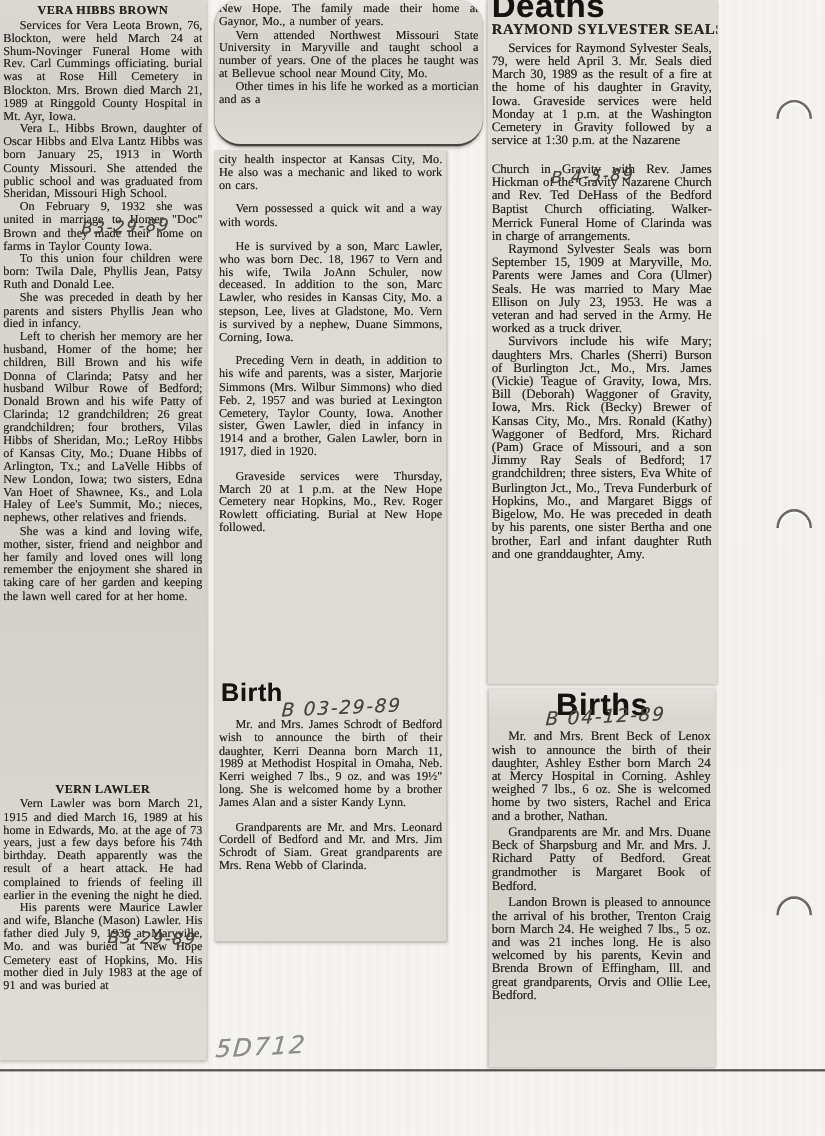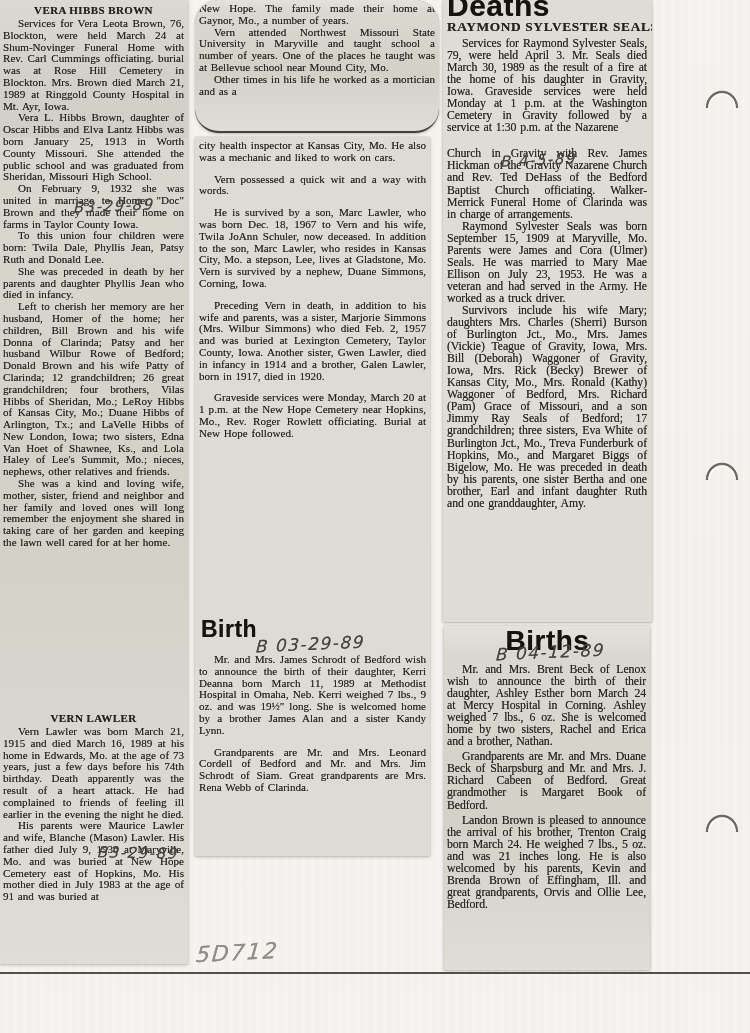--- a/index.html
+++ b/index.html
@@ -17,21 +17,21 @@
   .clip{
     position:absolute;
     background:#dbd8d1;
     background-image:linear-gradient(180deg, rgba(255,255,255,.25) 0%, rgba(255,255,255,0) 8%, rgba(90,85,70,.06) 55%, rgba(255,255,255,.12) 100%);
     box-shadow:0 1px 3px rgba(60,55,45,.30), 0 0 1px rgba(90,85,70,.35);
     overflow:hidden;
   }
   .clip-col1{left:0;top:0;width:188px;height:964px;}
   .clip-col1::before{content:"";position:absolute;left:0;top:0;right:0;height:138px;background:rgba(70,65,55,.05);}
   .clip-col2a{left:195px;top:0;width:244px;height:131px;border-bottom:2px solid #44423c;border-radius:24px;}
-  .clip-col2b{left:195px;top:137px;width:211px;height:719px;background:#dedbd4;padding-left:24px;}
+  .clip-col2b{left:195px;top:137px;width:211px;height:719px;background:#dedbd4;}
   .clip-col3a{left:443px;top:0;width:209px;height:622px;background:#dfdcd5;}
   .clip-col3b{left:444px;top:626px;width:206px;height:344px;}
 
   .body-text{font-size:11.1px;line-height:11.8px;text-align:justify;
     text-shadow:0 0 .4px rgba(20,18,14,.55);word-spacing:1px;}
   .body-text p{margin:0;text-indent:15px;}
   .c3 .body-text, .body-text.c3{font-size:11.8px;line-height:12.05px;letter-spacing:-.1px;}
   .spaced p{margin:0 0 10px 0;}
   .tight p{margin:0 0 3px 0;}
   .noindent-first p:first-child{text-indent:0;}
@@ -77,21 +77,21 @@
 <div class="page">
 
   <div class="clip clip-col1">
     <div class="obit-block" style="top:2px;height:706px;">
       <div class="obit-title">VERA HIBBS BROWN</div>
       <div class="body-text">
           <p>Services for Vera Leota Brown, 76, Blockton, were held March 24 at Shum-Novinger Funeral Home with Rev. Carl Cummings officiating. burial was at Rose Hill Cemetery in Blockton. Mrs. Brown died March 21, 1989 at Ringgold County Hospital in Mt. Ayr, Iowa.</p>
           <p>Vera L. Hibbs Brown, daughter of Oscar Hibbs and Elva Lantz Hibbs was born January 25, 1913 in Worth County Missouri. She attended the public school and was graduated from Sheridan, Missouri High School.</p>
           <p>On February 9, 1932 she was united in marriage to Homer "Doc" Brown and they made their home on farms in Taylor County Iowa.</p>
           <p>To this union four children were born: Twila Dale, Phyllis Jean, Patsy Ruth and Donald Lee.</p>
-          <p>She was preceded in death by her parents and daughter Phyllis Jean who died in infancy.</p>
+          <p>She was preceded in death by her parents and sisters Phyllis Jean who died in infancy.</p>
           <p>Left to cherish her memory are her husband, Homer of the home; her children, Bill Brown and his wife Donna of Clarinda; Patsy and her husband Wilbur Rowe of Bedford; Donald Brown and his wife Patty of Clarinda; 12 grandchildren; 26 great grandchildren; four brothers, Vilas Hibbs of Sheridan, Mo.; LeRoy Hibbs of Kansas City, Mo.; Duane Hibbs of Arlington, Tx.; and LaVelle Hibbs of New London, Iowa; two sisters, Edna Van Hoet of Shawnee, Ks., and Lola Haley of Lee's Summit, Mo.; nieces, nephews, other relatives and friends.</p>
           <p>She was a kind and loving wife, mother, sister, friend and neighbor and her family and loved ones will long remember the enjoyment she shared in taking care of her garden and keeping the lawn well cared for at her home.</p>
         </div>
     </div>
     <div class="obit-block" style="top:710px;bottom:3px;">
       <div class="obit-title">VERN LAWLER</div>
       <div class="body-text">
           <p>Vern Lawler was born March 21, 1915 and died March 16, 1989 at his home in Edwards, Mo. at the age of 73 years, just a few days before his 74th birthday. Death apparently was the result of a heart attack. He had complained to friends of feeling ill earlier in the evening the night he died.</p>
           <p>His parents were Maurice Lawler and wife, Blanche (Mason) Lawler. His father died July 9, 1936 at Maryville, Mo. and was buried at New Hope Cemetery east of Hopkins, Mo. His mother died in July 1983 at the age of 91 and was buried at</p>
         </div>
@@ -105,21 +105,21 @@
         <p>Other times in his life he worked as a mortician and as a</p>
       </div>
   </div>
 
   <div class="clip clip-col2b">
     <div class="col2-flow body-text spaced noindent-first">
         <p>city health inspector at Kansas City, Mo. He also was a mechanic and liked to work on cars.</p>
         <p>Vern possessed a quick wit and a way with words.</p>
         <p>He is survived by a son, Marc Lawler, who was born Dec. 18, 1967 to Vern and his wife, Twila JoAnn Schuler, now deceased. In addition to the son, Marc Lawler, who resides in Kansas City, Mo. a stepson, Lee, lives at Gladstone, Mo. Vern is survived by a nephew, Duane Simmons, Corning, Iowa.</p>
         <p>Preceding Vern in death, in addition to his wife and parents, was a sister, Marjorie Simmons (Mrs. Wilbur Simmons) who died Feb. 2, 1957 and was buried at Lexington Cemetery, Taylor County, Iowa. Another sister, Gwen Lawler, died in infancy in 1914 and a brother, Galen Lawler, born in 1917, died in 1920.</p>
-        <p>Graveside services were Monday, March 20 at 1 p.m. at the New Hope Cemetery near Hopkins, Mo., Rev. Roger Rowlett officiating. Burial at New Hope followed.</p>
+        <p>Graveside services were Thursday, March 20 at 1 p.m. at the New Hope Cemetery near Hopkins, Mo., Rev. Roger Rowlett officiating. Burial at New Hope followed.</p>
       </div>
     <div class="birth-section">
       <h2 class="headline birth-headline">Birth</h2>
       <div class="body-text spaced">
           <p>Mr. and Mrs. James Schrodt of Bedford wish to announce the birth of their daughter, Kerri Deanna born March 11, 1989 at Methodist Hospital in Omaha, Neb. Kerri weighed 7 lbs., 9 oz. and was 19½" long. She is welcomed home by a brother James Alan and a sister Kandy Lynn.</p>
           <p>Grandparents are Mr. and Mrs. Leonard Cordell of Bedford and Mr. and Mrs. Jim Schrodt of Siam. Great grandparents are Mrs. Rena Webb of Clarinda.</p>
         </div>
     </div>
   </div>
 
@@ -138,21 +138,21 @@
           <p>Survivors include his wife Mary; daughters Mrs. Charles (Sherri) Burson of Burlington Jct., Mo., Mrs. James (Vickie) Teague of Gravity, Iowa, Mrs. Bill (Deborah) Waggoner of Gravity, Iowa, Mrs. Rick (Becky) Brewer of Kansas City, Mo., Mrs. Ronald (Kathy) Waggoner of Bedford, Mrs. Richard (Pam) Grace of Missouri, and a son Jimmy Ray Seals of Bedford; 17 grandchildren; three sisters, Eva White of Burlington Jct., Mo., Treva Funderburk of Hopkins, Mo., and Margaret Biggs of Bigelow, Mo. He was preceded in death by his parents, one sister Bertha and one brother, Earl and infant daughter Ruth and one granddaughter, Amy.</p>
         </div>
     </div>
   </div>
 
   <div class="clip clip-col3b">
     <div style="position:absolute;left:3px;right:4px;top:2px;">
       <h2 class="headline births-headline" style="margin-bottom:10px;">Births</h2>
       <div class="body-text c3 tight">
           <p>Mr. and Mrs. Brent Beck of Lenox wish to announce the birth of their daughter, Ashley Esther born March 24 at Mercy Hospital in Corning. Ashley weighed 7 lbs., 6 oz. She is welcomed home by two sisters, Rachel and Erica and a brother, Nathan.</p>
-          <p>Grandparents are Mr. and Mrs. Duane Beck of Sharpsburg and Mr. and Mrs. J. Richard Cabeen of Bedford. Great grandmother is Margaret Book of Bedford.</p>
+          <p>Grandparents are Mr. and Mrs. Duane Beck of Sharpsburg and Mr. and Mrs. J. Richard Patty of Bedford. Great grandmother is Margaret Book of Bedford.</p>
           <p>Landon Brown is pleased to announce the arrival of his brother, Trenton Craig born March 24. He weighed 7 lbs., 5 oz. and was 21 inches long. He is also welcomed by his parents, Kevin and Brenda Brown of Effingham, Ill. and great grandparents, Orvis and Ollie Lee, Bedford.</p>
         </div>
     </div>
   </div>
 
   <div class="hw" style="left:74px;top:197px;font-size:15px;">B3-29-89</div>
   <div class="hw" style="left:98px;top:844px;font-size:15px;transform:rotate(1deg) skewX(-6deg);">B3-29-89</div>
   <div class="hw" style="left:256px;top:634px;font-size:17px;">B 03-29-89</div>
   <div class="hw" style="left:501px;top:151px;font-size:15px;">B 4-5-89</div>
   <div class="hw" style="left:496px;top:642px;font-size:17px;">B 04-12-89</div>

